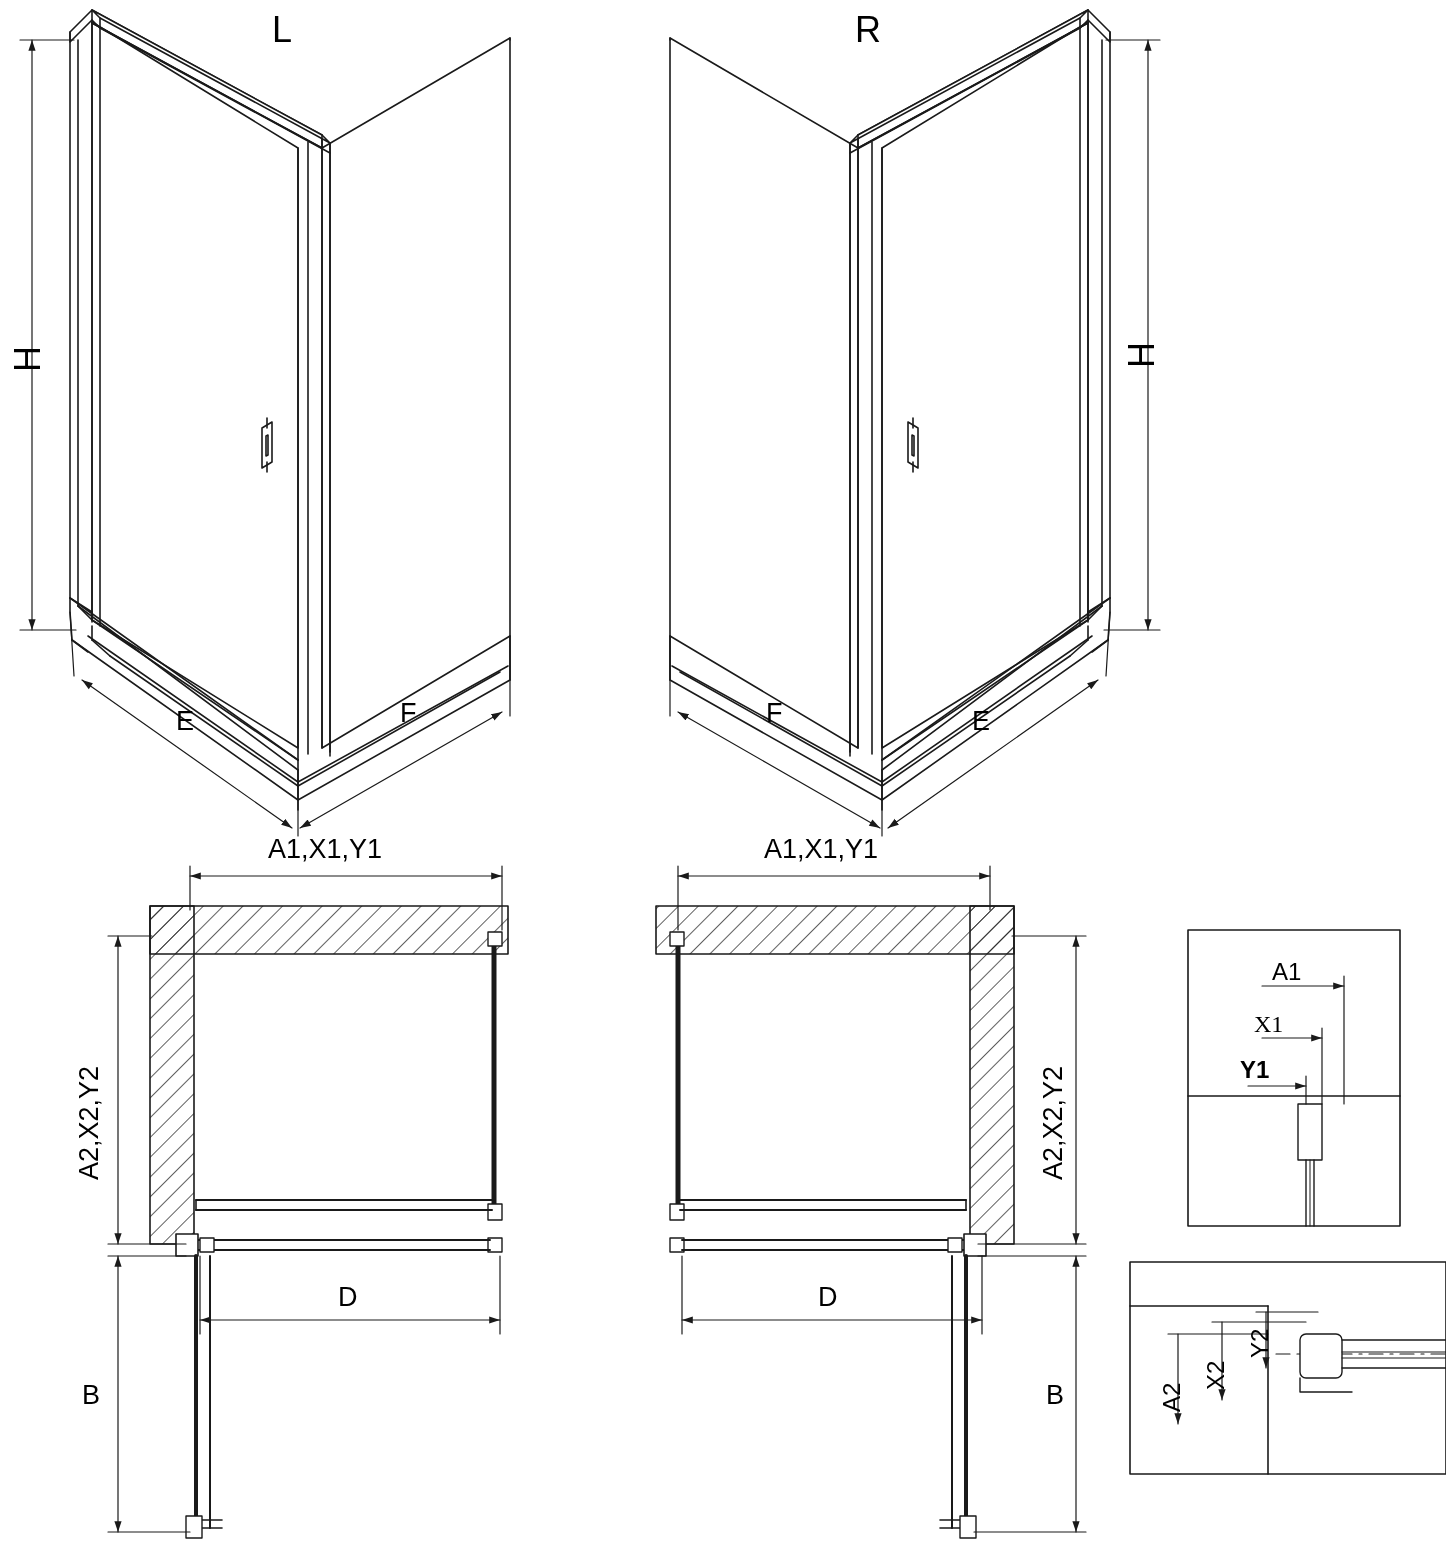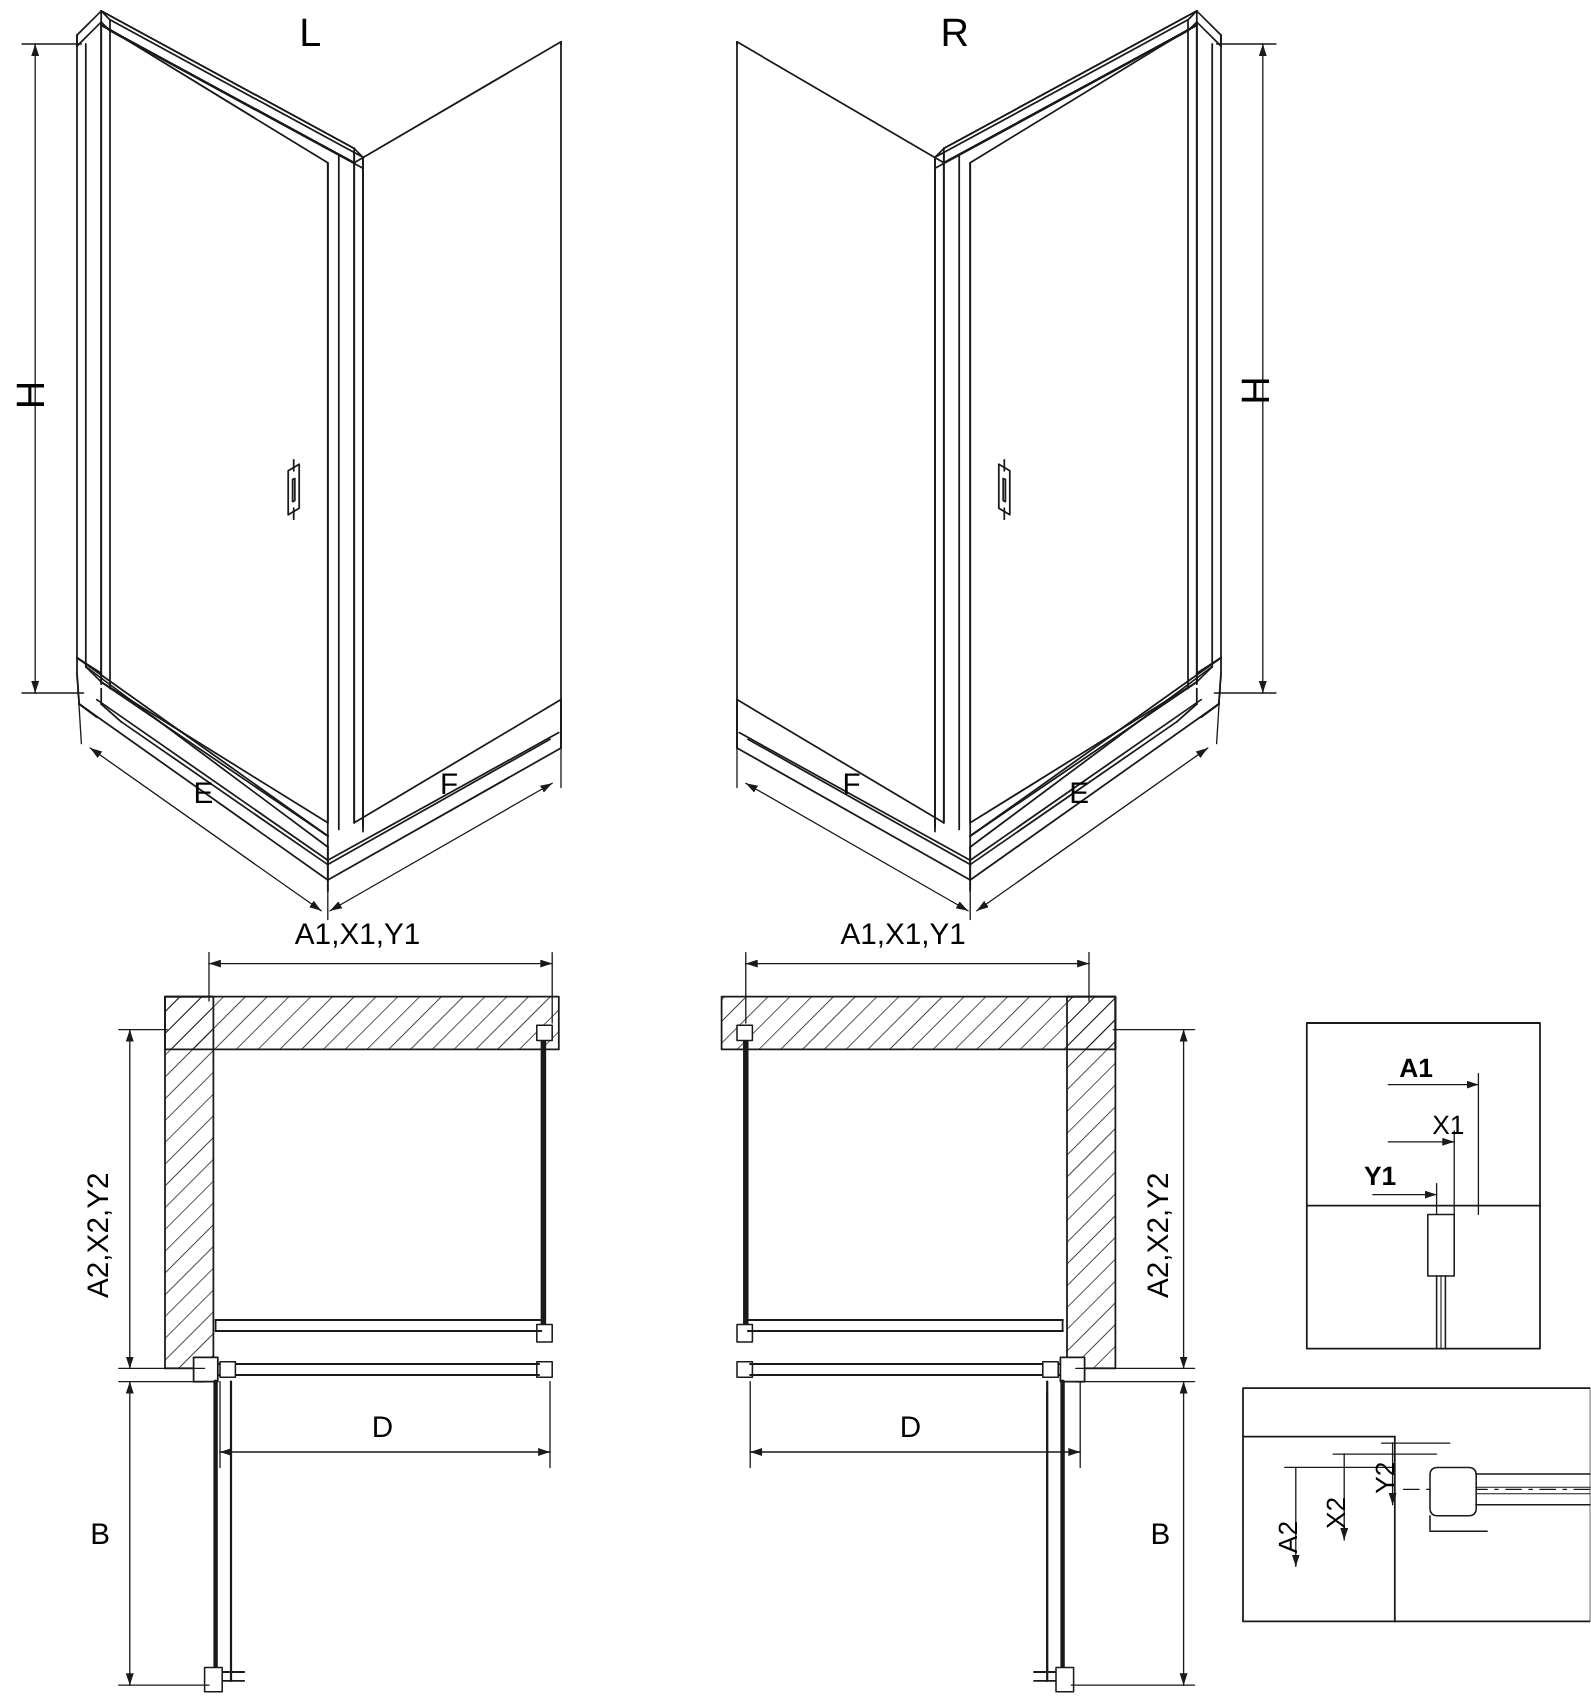--- a/index.html
+++ b/index.html
@@ -351,21 +351,21 @@
   <div class="lbl lbl-med rot90" style="left:1040px; top:1180px;">A2,X2,Y2</div>
 
   <div class="lbl lbl-med" style="left:338px; top:1284px;">D</div>
 
   <div class="lbl lbl-med" style="left:818px; top:1284px;">D</div>
 
   <div class="lbl lbl-med" style="left:82px; top:1382px;">B</div>
 
   <div class="lbl lbl-med" style="left:1046px; top:1382px;">B</div>
 
-  <div class="lbl lbl-sm" style="left:1272px; top:960px;font-weight:bold;">A1</div>
-  <div class="lbl lbl-sm" style="left:1302px; top:1012px;">X1</div>
+  <div class="lbl lbl-sm" style="left:1272px; top:960px;">A1</div>
+  <div class="lbl lbl-sm" style="left:1254px; top:1012px;font-family:Liberation Serif, serif;">X1</div>
   <div class="lbl lbl-sm" style="left:1240px; top:1058px;font-weight:bold;">Y1</div>
 
   <div class="lbl lbl-sm rot90" style="left:1160px; top:1412px;">A2</div>
   <div class="lbl lbl-sm rot90" style="left:1204px; top:1390px;">X2</div>
   <div class="lbl lbl-sm rot90" style="left:1248px; top:1358px;">Y2</div>
 
 </div>
 
 </body></html>

